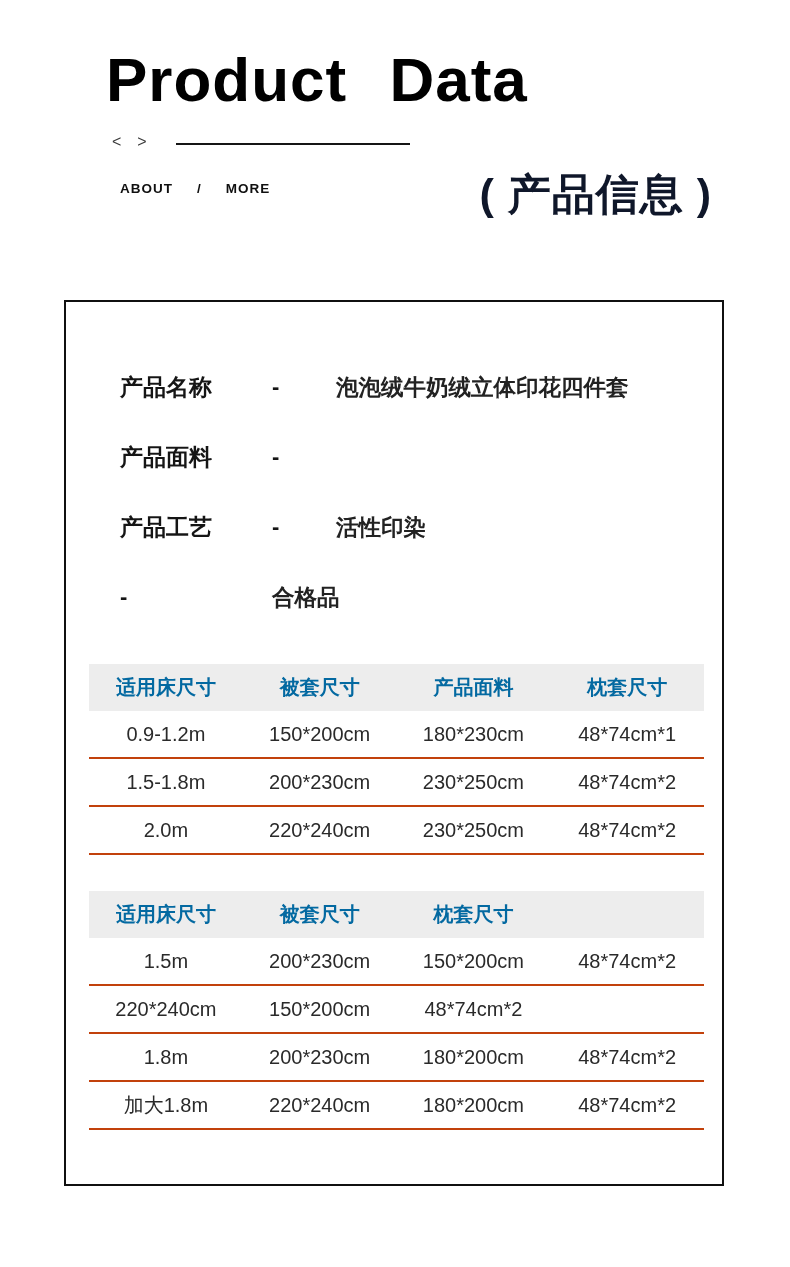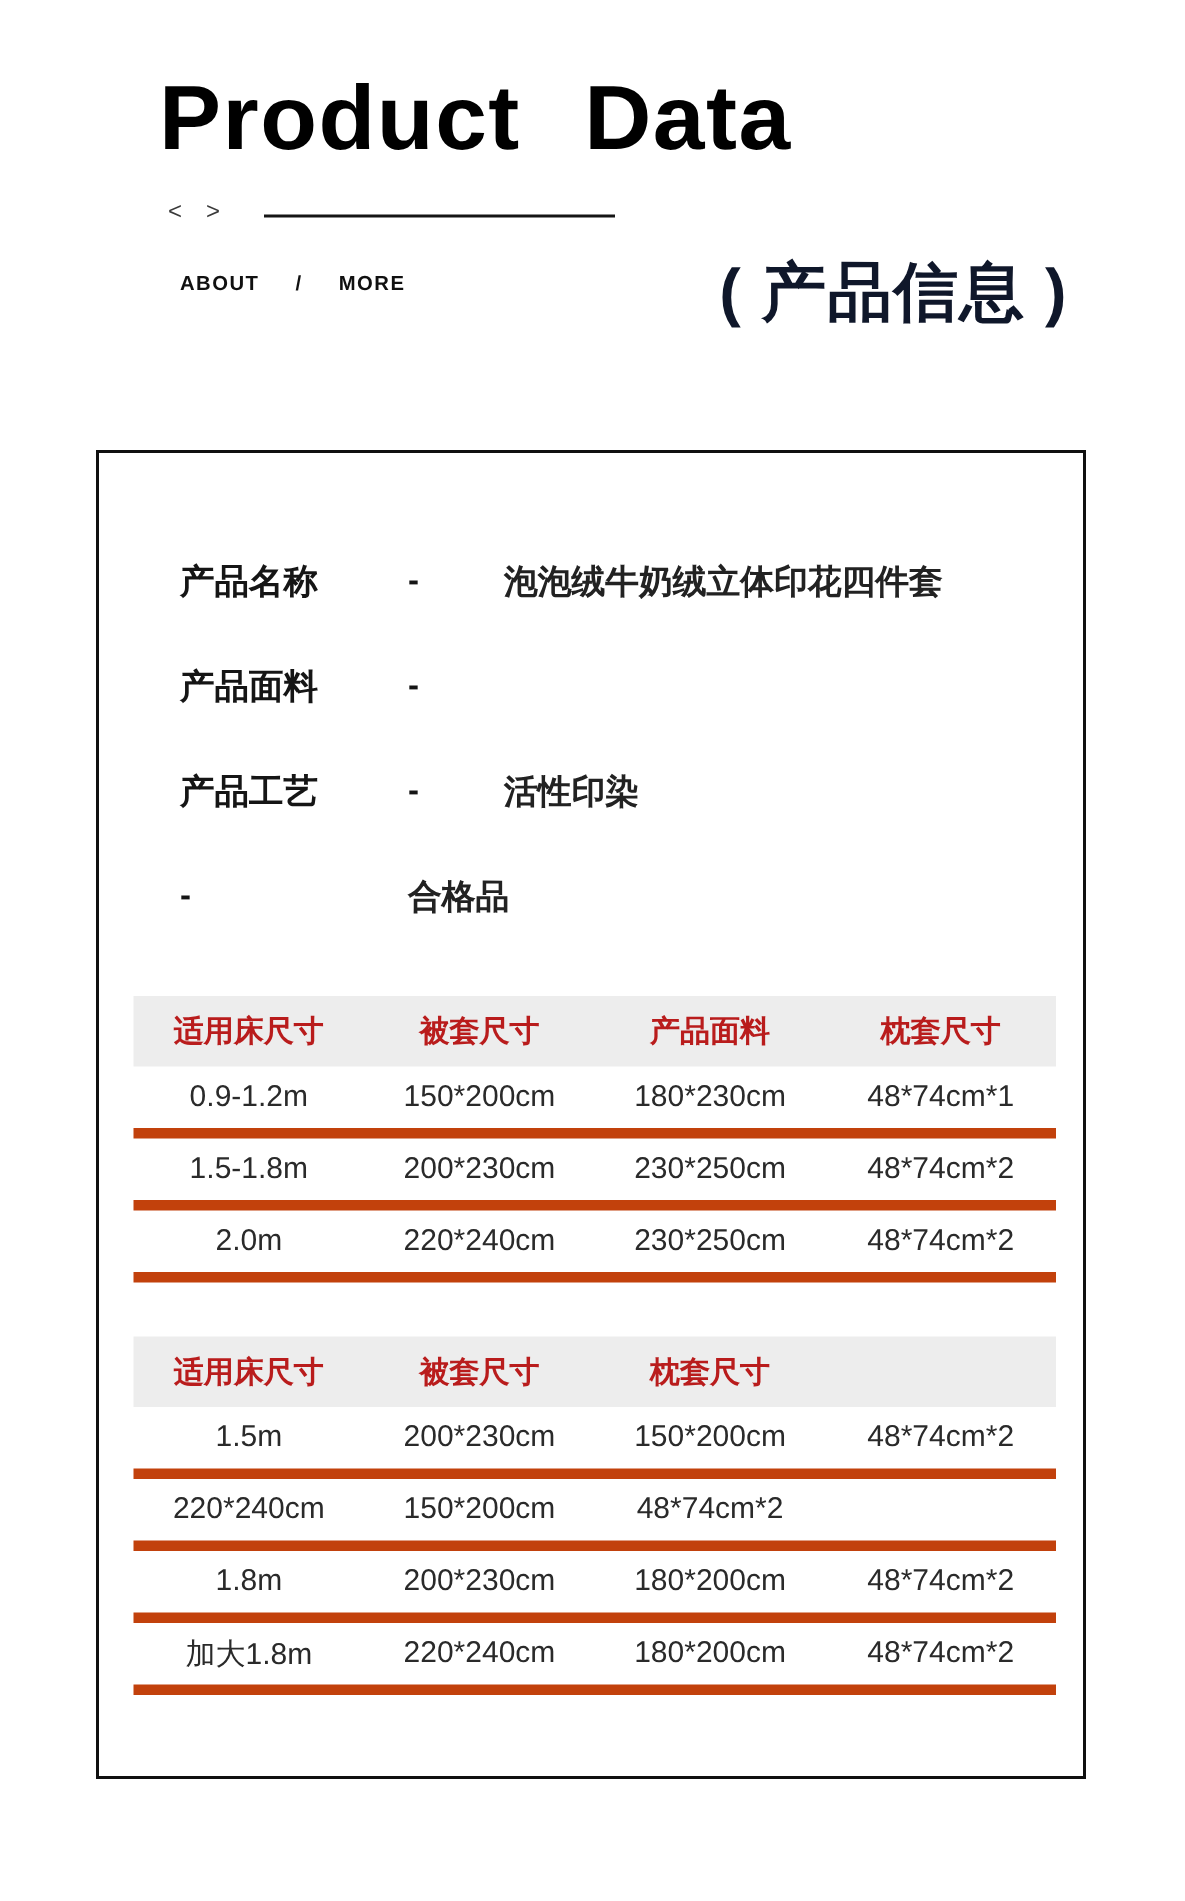--- a/index.html
+++ b/index.html
@@ -118,32 +118,32 @@
   .size-table.second { top: 589px; }
   .thead {
     display: grid;
     grid-template-columns: repeat(4, 1fr);
     height: 47px;
     align-items: center;
     background: #ededed;
     text-align: center;
     font-size: 20px;
     font-weight: 700;
-    color: #b91c1c;
+    color: #0369a1;
   }
   .trow {
     display: grid;
     grid-template-columns: repeat(4, 1fr);
     height: 48px;
     align-items: center;
     text-align: center;
     font-size: 20px;
     font-weight: 500;
     color: #2a2a2a;
-    border-bottom: 7px solid #c2410c;
+    border-bottom: 2px solid #c2410c;
   }
   .tcell { white-space: nowrap; }
 </style>
 </head>
 <body>
 
 <h1 class="page-title">Product Data</h1>
 
 <div class="nav-arrows">
   <span>&lt;</span>

